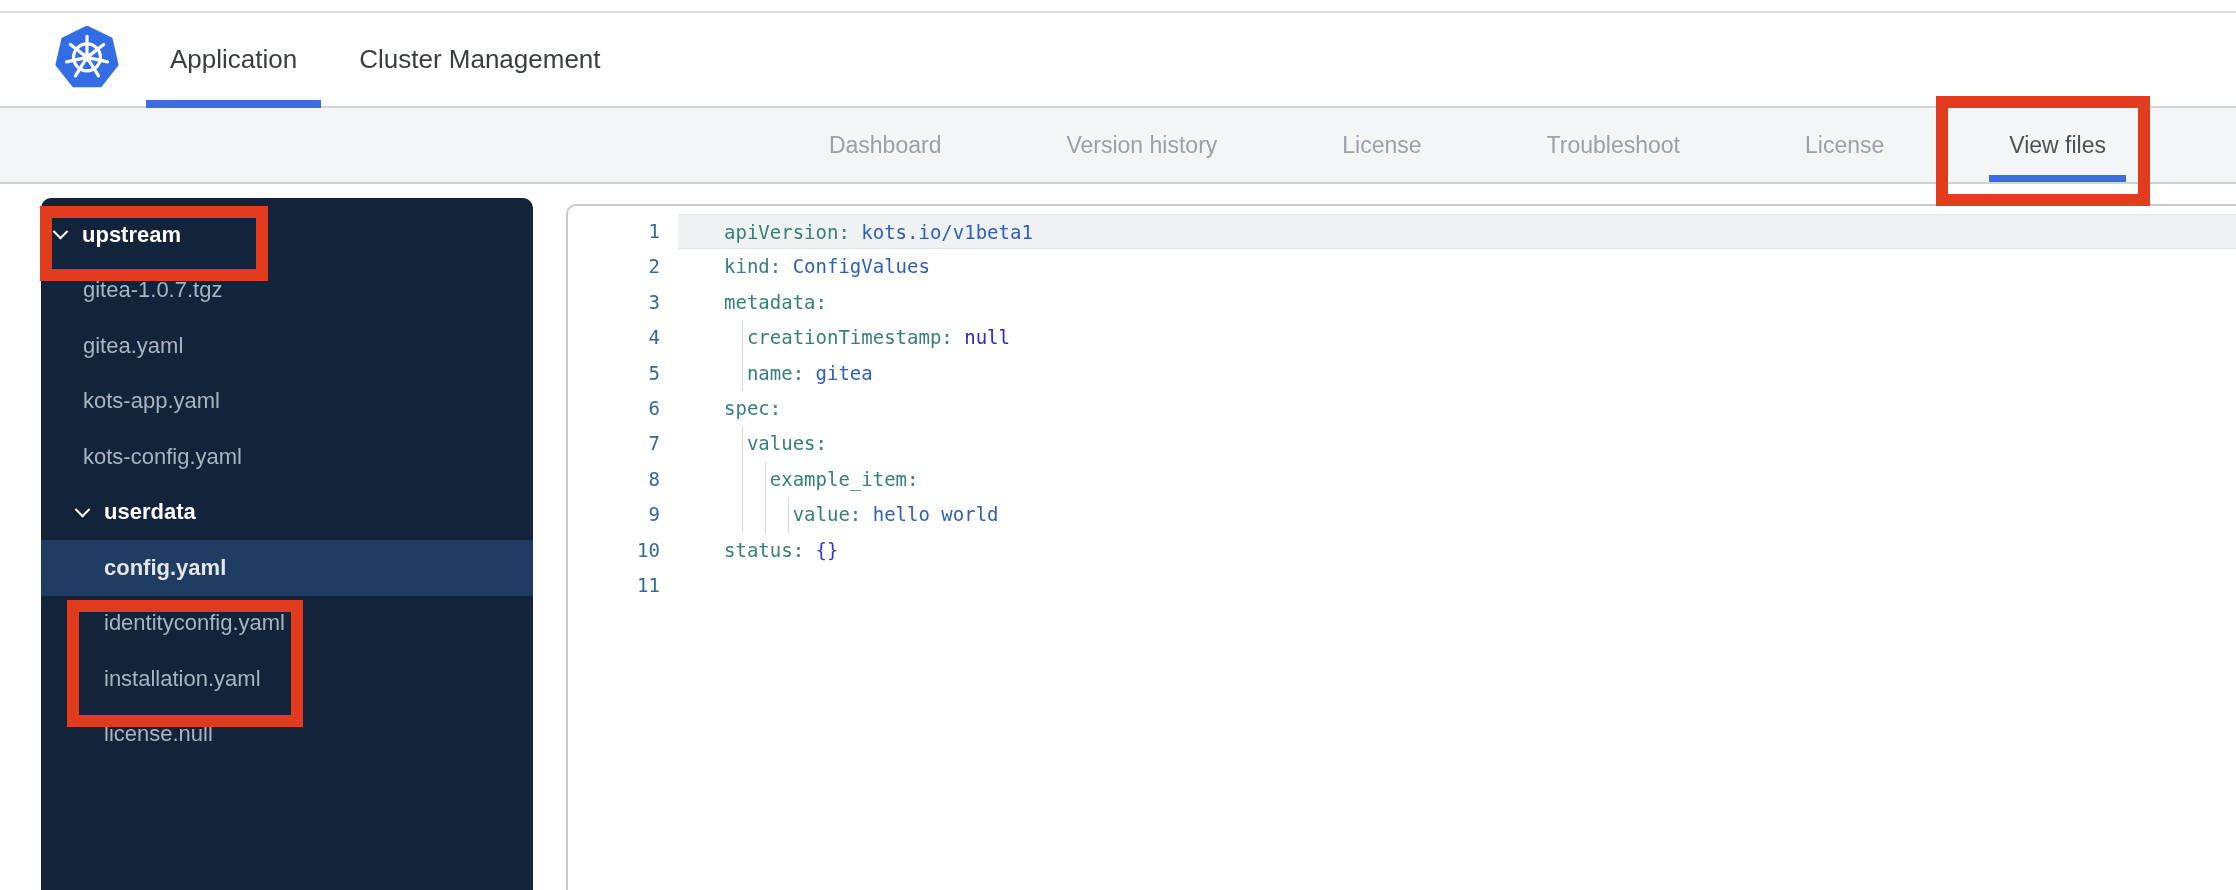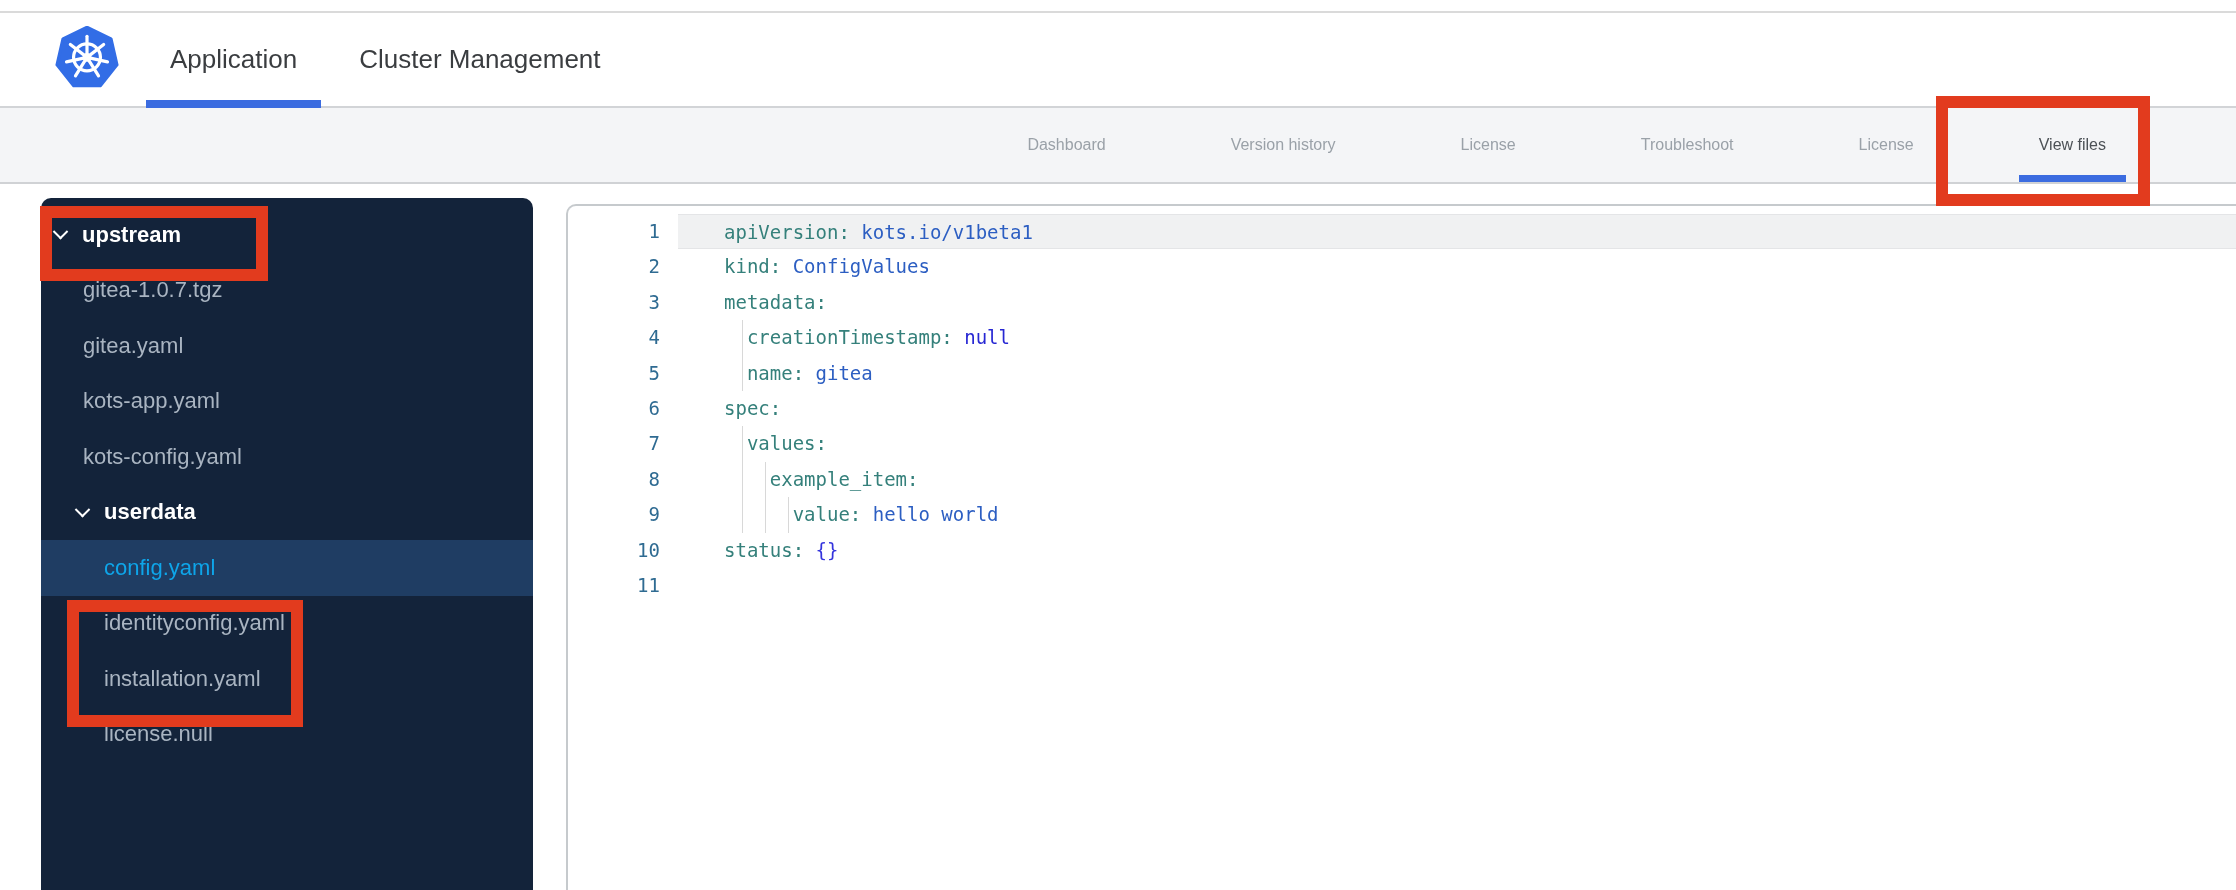--- a/index.html
+++ b/index.html
@@ -20,31 +20,31 @@
   .header-tabs{position:absolute;left:146px;top:0;bottom:0;display:flex;gap:14px}
   .htab{position:relative;display:flex;align-items:center;padding:0 24px;
     font-size:26px;color:#3A3D40;cursor:pointer}
   .htab.active::after{content:"";position:absolute;left:0;right:0;bottom:-2px;height:8px;background:var(--blue)}
 
   
   .subnav{position:absolute;left:0;right:0;top:108px;height:76px;background:var(--nav-bg);
     border-bottom:2px solid #D0D2D5;display:flex;justify-content:flex-end;align-items:stretch;
     gap:85px;padding-right:110px}
   .navitem{position:relative;display:flex;align-items:center;padding:0 20px;
-    font-size:16px;color:#9AA1A8;cursor:pointer;white-space:nowrap}
+    font-size:23px;color:#9AA1A8;cursor:pointer;white-space:nowrap}
   .navitem.active{color:#4C5156}
   .navitem.active::after{content:"";position:absolute;left:0;right:0;bottom:0;height:7px;background:var(--blue)}
 
   
   .sidebar{position:absolute;left:41px;top:198px;width:492px;bottom:0;
     background:var(--side-bg);border-radius:10px 10px 0 0;padding-top:9px;overflow:hidden}
   .trow{height:55.5px;display:flex;align-items:center;font-size:22px;cursor:pointer;white-space:nowrap}
   .trow.file{color:var(--side-file);font-weight:500}
   .trow.folder{color:#fff;font-weight:700}
-  .trow.selected{background:var(--side-sel);color:#0ea5e9;font-weight:400}
+  .trow.selected{background:var(--side-sel);color:#e5e5e5;font-weight:700}
   .trow.lvl0.folder{padding-left:14px}
   .trow.lvl1.file{padding-left:42px}
   .trow.lvl1.folder{padding-left:36px}
   .trow.lvl2.file{padding-left:63px}
   .chev{width:11px;height:11px;border-right:2.5px solid #fff;border-bottom:2.5px solid #fff;
     transform:rotate(45deg) translate(-2px,-2px);margin-right:16px;flex:0 0 auto}
 
   
   .editor{position:absolute;left:566px;top:204px;right:0;bottom:0;background:#fff;
     border-left:2px solid #C6CACD;border-top:2px solid #C6CACD;border-radius:10px 0 0 0;

